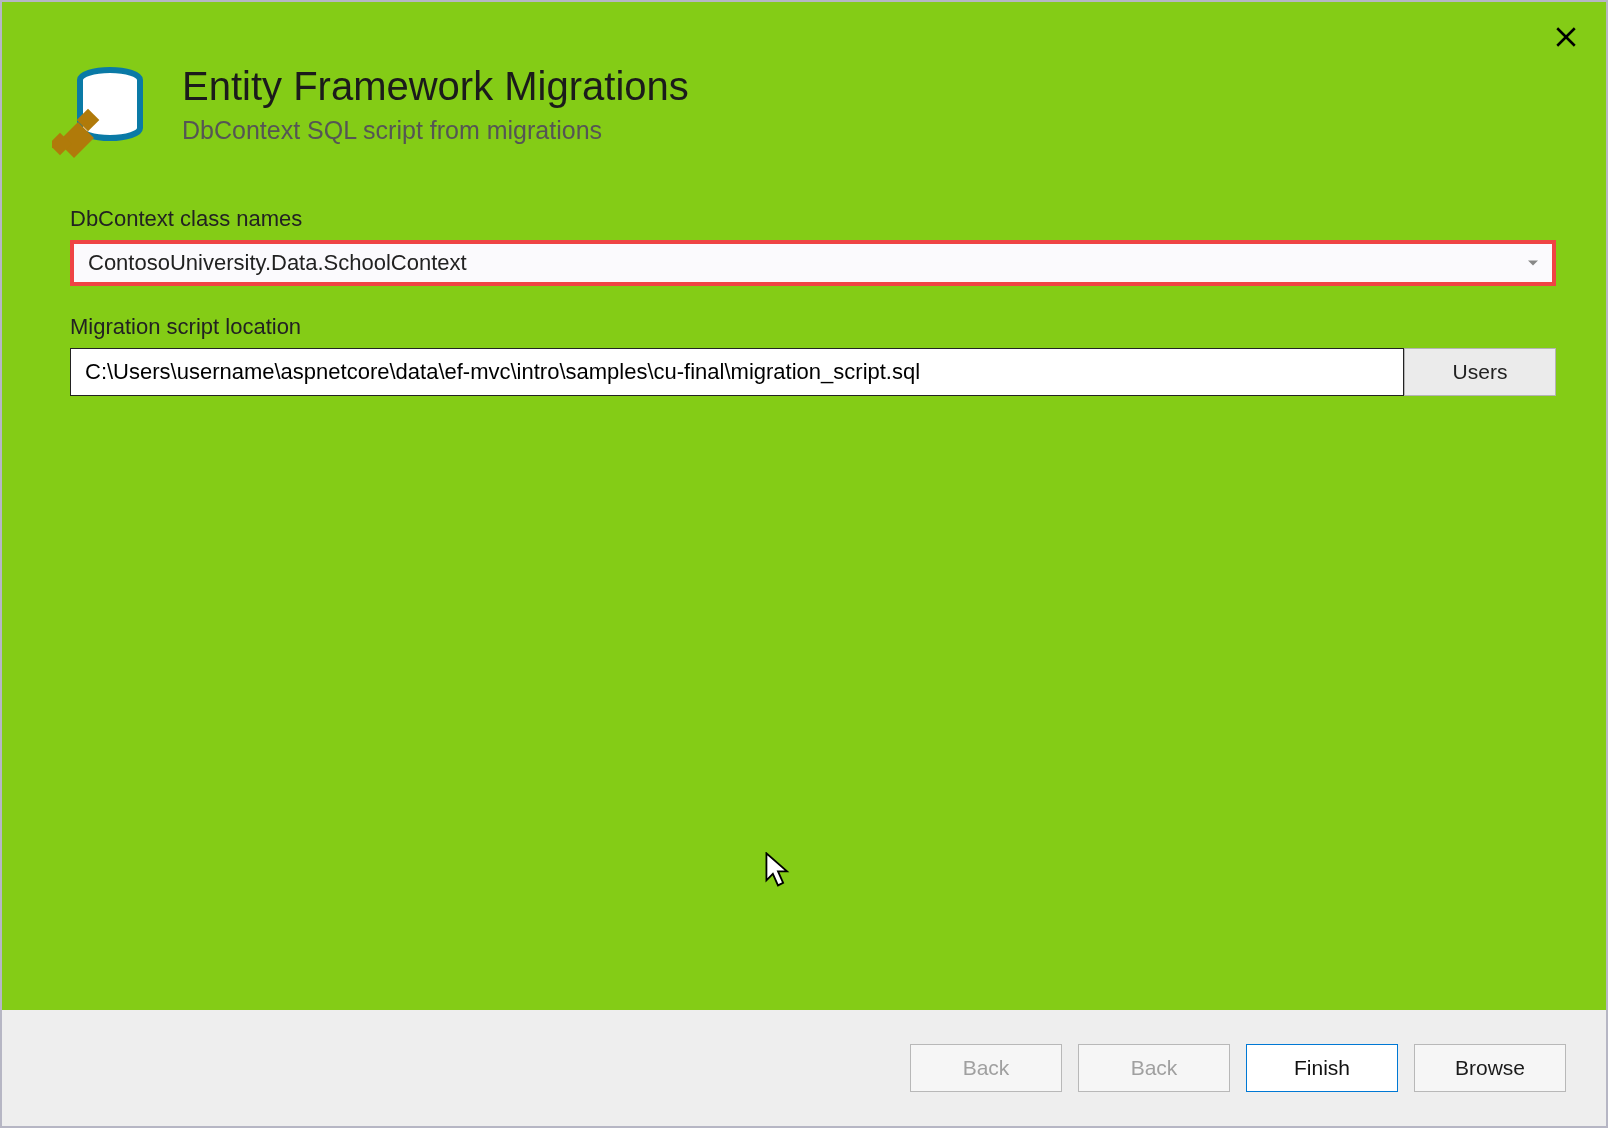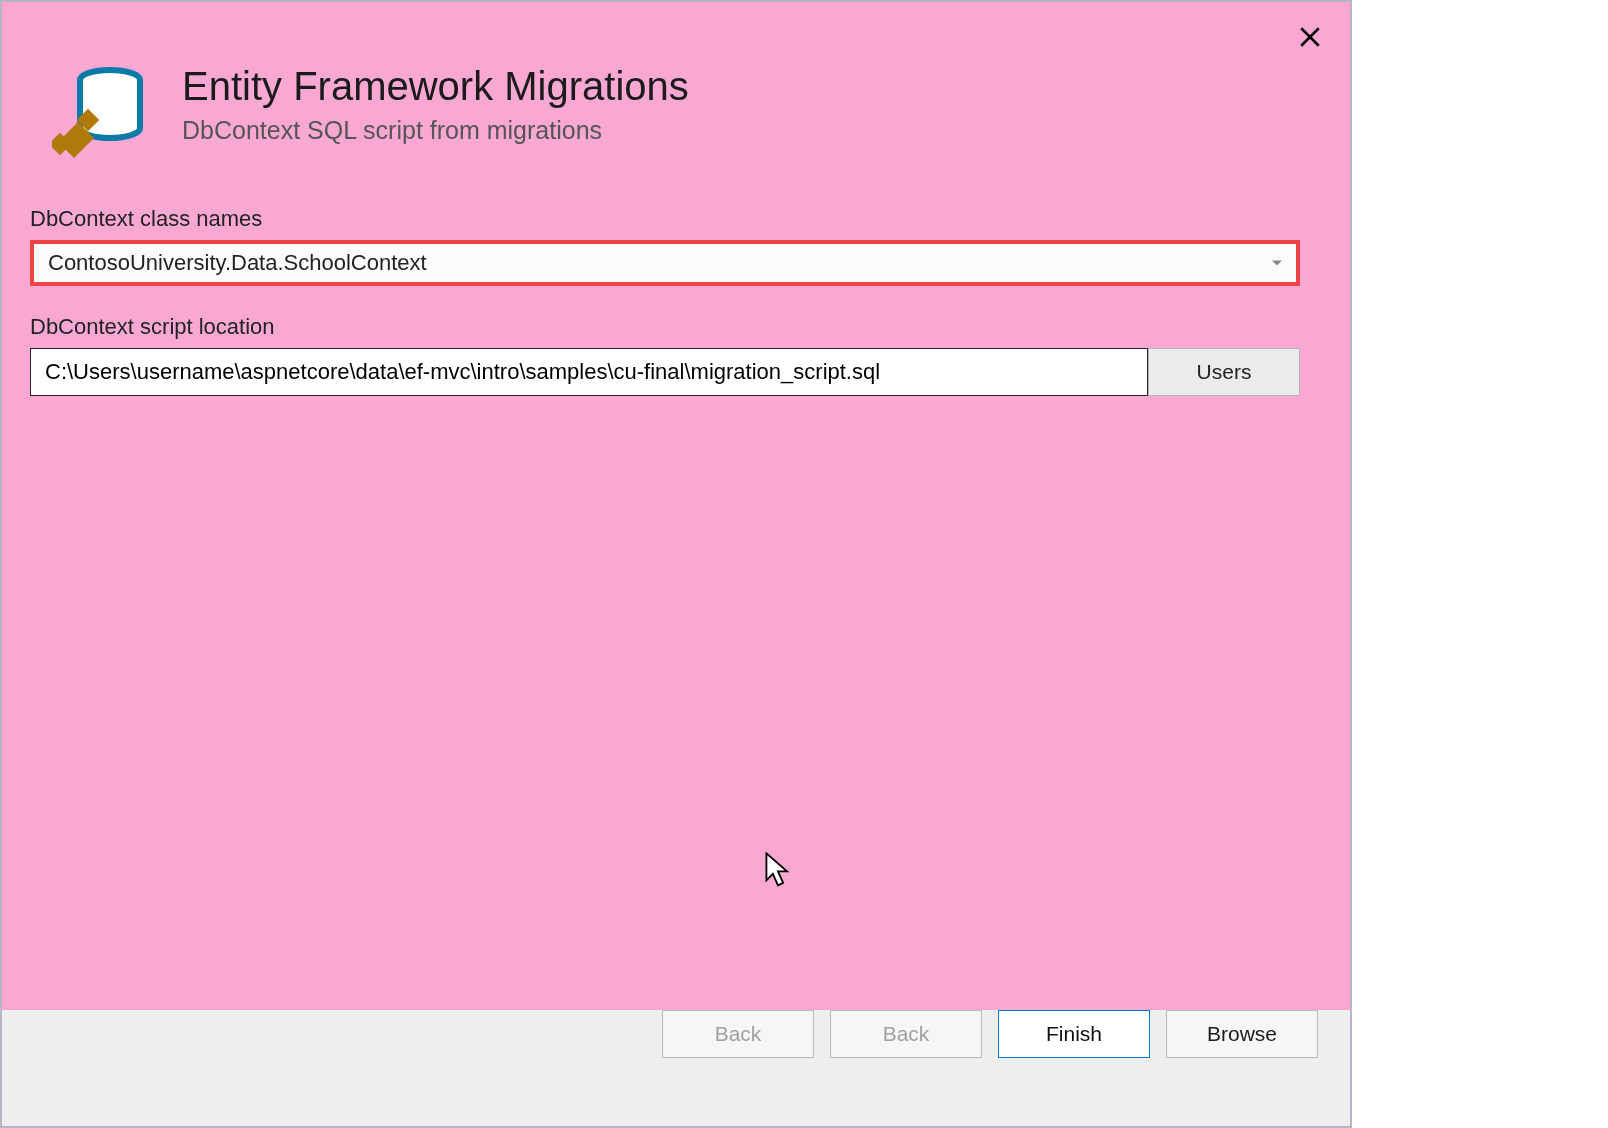--- a/index.html
+++ b/index.html
@@ -4,26 +4,26 @@
 <style>
   * { box-sizing: border-box; }
   html, body {
     margin: 0; padding: 0;
     width: 1608px; height: 1128px;
     font-family: "Segoe UI", -apple-system, sans-serif;
     color: #1b1b1b;
     background: #fff;
   }
   .window {
-    width: 1352px; height: 1128px;
+    width: 1608px; height: 1128px;
     border: 2px solid #b6b6c4;
     position: relative;
     display: flex;
     flex-direction: column;
-    background: #f9a8d4;
+    background: #84cc16;
   }
   .close-btn {
     position: absolute;
     top: 20px; right: 25px;
     width: 30px; height: 30px;
     cursor: pointer;
     display: flex;
     align-items: center; justify-content: center;
   }
   .close-btn svg { width: 20px; height: 20px; }
@@ -47,21 +47,21 @@
     line-height: 1.2;
   }
   .header-text p {
     margin: 6px 0 0 0;
     font-size: 25px;
     font-weight: 400;
     color: #555;
   }
   .body {
     flex: 1 1 auto;
-    padding: 10px 50px 0 28px;
+    padding: 10px 50px 0 68px;
   }
   .field { margin-bottom: 28px; }
   .field-label {
     display: block;
     font-size: 22px;
     color: #222;
     margin-bottom: 8px;
   }
   .dropdown {
     position: relative;
@@ -110,23 +110,23 @@
     color: #222;
     display: flex;
     align-items: center;
     justify-content: center;
     cursor: pointer;
   }
   .footer {
     height: 116px;
     background: #eeeeee;
     display: flex;
-    align-items: flex-start;
+    align-items: center;
     justify-content: flex-end;
-    padding: 0 32px;
+    padding: 0 40px;
     gap: 16px;
   }
   .nav-btn {
     width: 152px; height: 48px;
     border: 1px solid #b8b8b8;
     background: #f6f6f6;
     font-size: 21px;
     display: flex;
     align-items: center;
     justify-content: center;
@@ -184,21 +184,21 @@
 
     <div class="field">
       <span class="field-label">DbContext class names</span>
       <div class="dropdown">
         <span>ContosoUniversity.Data.SchoolContext</span>
         <span class="chevron"></span>
       </div>
     </div>
 
     <div class="field">
-      <span class="field-label">DbContext script location</span>
+      <span class="field-label">Migration script location</span>
       <div class="path-row">
         <input type="text" class="path-input" value="C:\Users\username\aspnetcore\data\ef-mvc\intro\samples\cu-final\migration_script.sql" style="">
         <div class="browse-btn">
           <span>Users</span>
         </div>
       </div>
     </div>
 
   </div>
 

